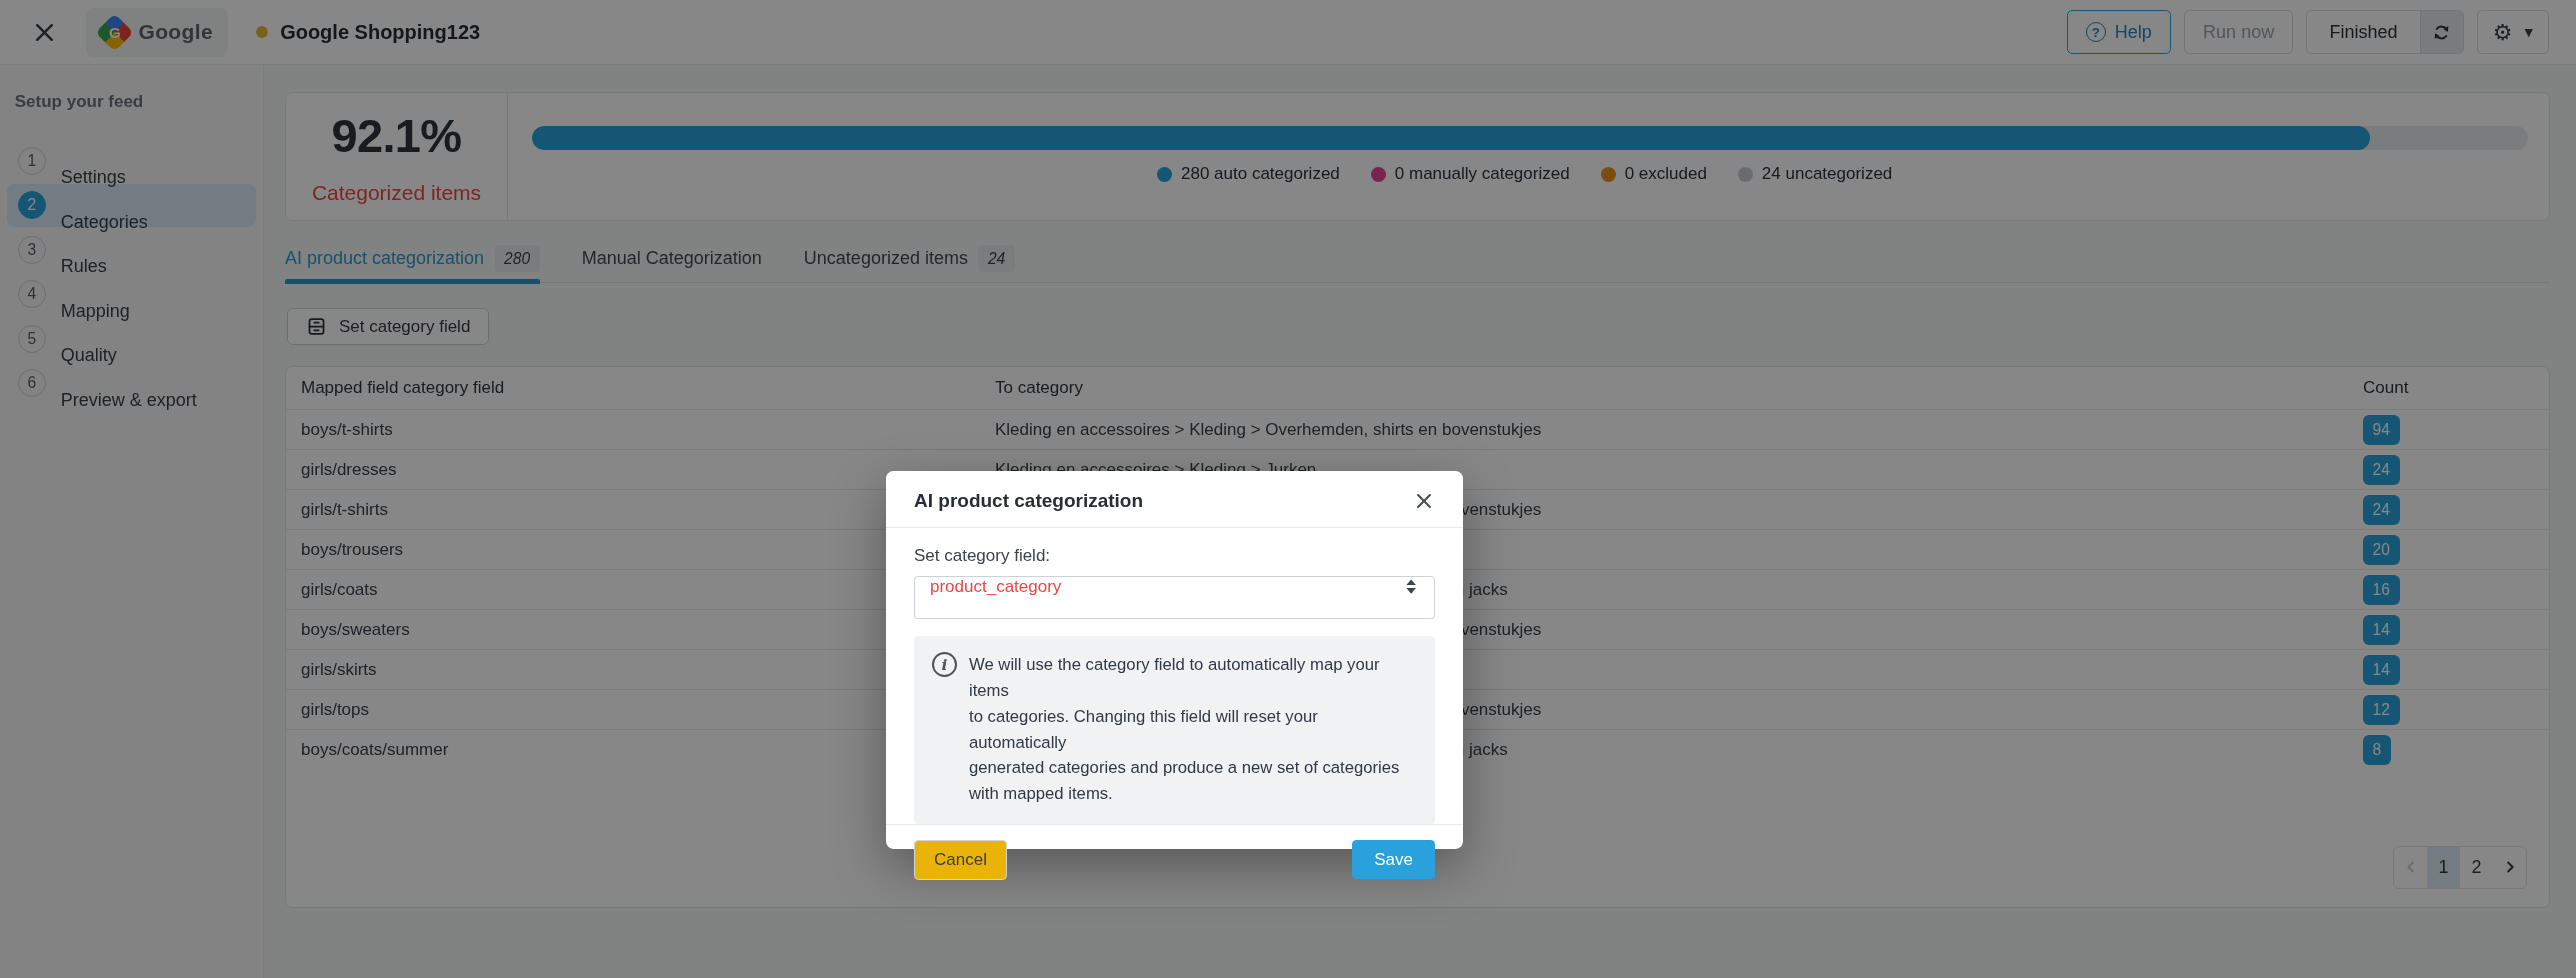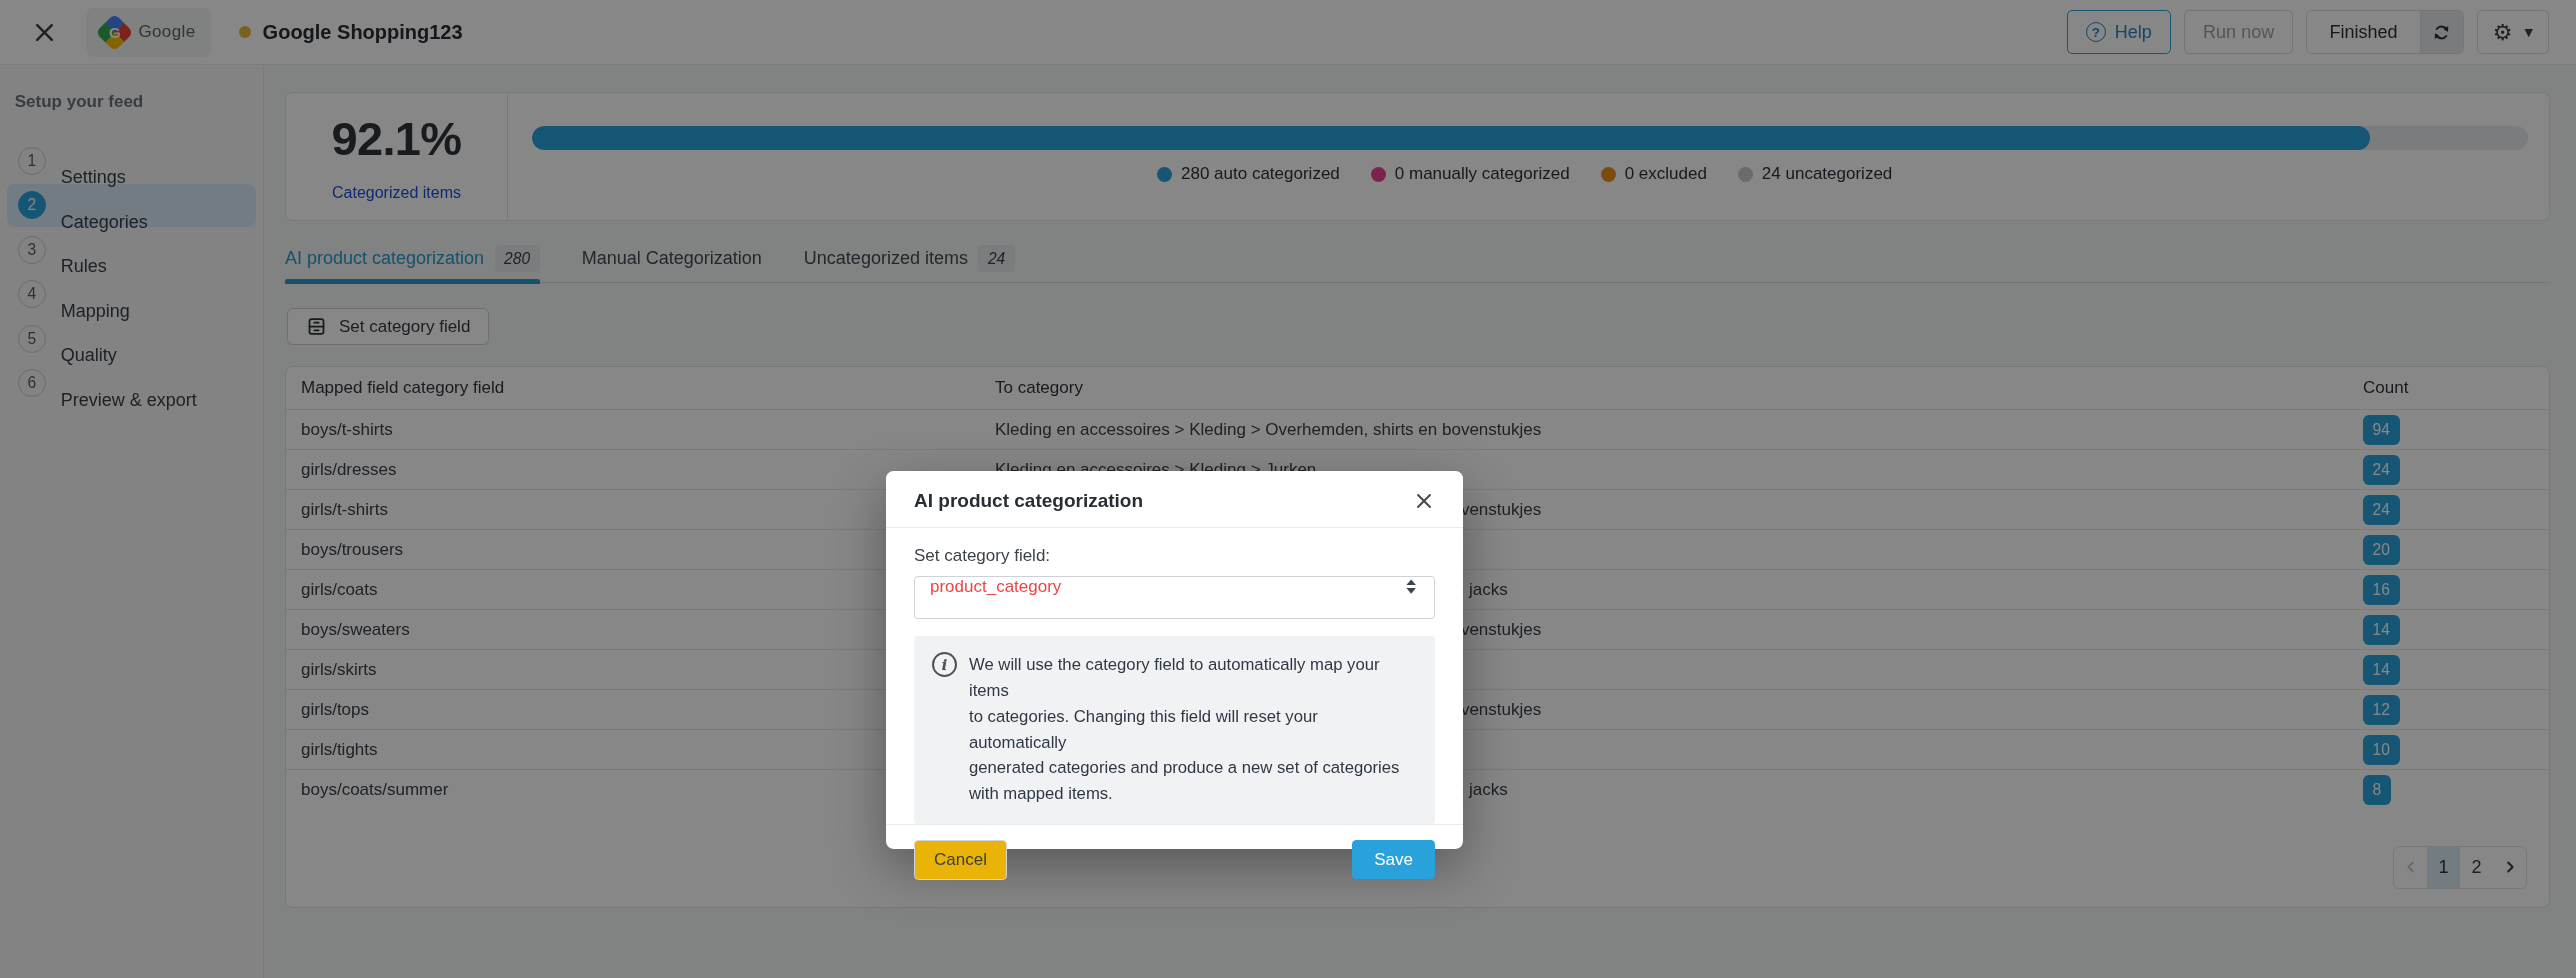--- a/index.html
+++ b/index.html
@@ -13,21 +13,21 @@
   
   .topbar { position:absolute; top:0; left:0; width:100%; height:65px; background:#fff;
     border-bottom:1.5px solid #e8eaed; display:flex; align-items:center; padding:0 27px; z-index:5; }
   .close-x { width:34px; height:34px; display:flex; align-items:center; justify-content:center; cursor:pointer; }
   .logo-chip { margin-left:25px; background:#f1f3f4; border-radius:7.4px; padding:6px 15px;
     display:flex; align-items:center; gap:10.4px; height:49px; }
   .tag-icon { width:27px; height:27px; border-radius:6px; transform:rotate(-45deg);
     background:conic-gradient(from 0deg, #4285f4 0 25%, #ea4335 0 50%, #fbbc05 0 75%, #34a853 0);
     display:flex; align-items:center; justify-content:center; }
   .tag-icon span { transform:rotate(45deg); color:#fff; font-weight:bold; font-size:15px; }
-  .logo-word { font-size:17px; color:#5f6368; font-weight:normal; letter-spacing:0.4px; }
+  .logo-word { font-size:21px; color:#5f6368; font-weight:bold; letter-spacing:0.4px; }
   .feed-dot { width:12px; height:12px; border-radius:50%; margin-left:28px; }
   .page-title { margin-left:12px; font-size:20px; font-weight:bold; color:#272d34; }
   .topbar-right { margin-left:auto; display:flex; align-items:center; gap:13.3px; }
   .btn { display:flex; align-items:center; gap:9px; height:44px; padding:0 18px;
     border-radius:5.2px; font-size:18px; background:#fff; cursor:pointer; white-space:nowrap; }
   .btn-help { border:1.5px solid var(--accent); color:#1f86c0; }
   .q-circle { width:20px; height:20px; border:1.5px solid #1f86c0; border-radius:50%;
     display:flex; align-items:center; justify-content:center; font-size:13.3px; font-weight:bold; }
   .btn-runnow { border:1.5px solid #d9dde1; color:#9aa2aa; }
   .status-group { display:flex; align-items:stretch; height:44px; border:1.5px solid #d9dde1;
@@ -51,21 +51,21 @@
   .side-label { font-size:18px; color:#39414a;margin-top:34px; }
   .side-item.active { background:#d7ebf6; }
   .side-item.active .side-num { background:var(--accent); border-color:var(--accent); color:#fff; }
 
   
   .stats-card { position:absolute; left:285px; top:92px; right:26px; height:129px;
     background:#fff; border:1.5px solid #e0e4e7; border-radius:7.4px; display:flex; }
   .stat-cell { width:222px; border-right:1.5px solid #e0e4e7; display:flex; flex-direction:column;
     align-items:center; justify-content:center; gap:18px; }
   .stat-number { font-size:47px; font-weight:bold; color:#2f353c; letter-spacing:-0.7px; }
-  .stat-label { font-size:16px; color:#1d4ed8; }
+  .stat-label { font-size:21px; color:#ef4444; }
   .progress-wrap { position:relative; flex:1; }
   .progress-track { position:absolute; left:24px; right:21px; top:33px; height:24px;
     border-radius:12px; background:#e7eaec; overflow:hidden; }
   .progress-fill { height:100%; border-radius:12px; background:var(--accent); }
   .legend { position:absolute; left:649px; top:71px; display:flex; align-items:center; gap:31px; }
   .legend-item { display:flex; align-items:center; gap:9px; font-size:17px; color:#2b333c; white-space:nowrap; }
   .legend-dot { width:15px; height:15px; border-radius:50%; flex:none; }
 
   
   .tabs { position:absolute; left:285px; top:240px; right:26px; height:43px;
@@ -297,25 +297,20 @@
       <div>girls/skirts</div>
       <div>Kleding en accessoires &gt; Kleding &gt; Rokken</div>
       <div><span class="count-badge">14</span></div>
     </div>
     <div class="t-row">
       <div>girls/tops</div>
       <div>Kleding en accessoires &gt; Kleding &gt; Overhemden, shirts en bovenstukjes</div>
       <div><span class="count-badge">12</span></div>
     </div>
     <div class="t-row">
-      <div>girls/tights</div>
-      <div>Kleding en accessoires &gt; Kleding &gt; Leggings</div>
-      <div><span class="count-badge">10</span></div>
-    </div>
-    <div class="t-row">
       <div>boys/coats/summer</div>
       <div>Kleding en accessoires &gt; Kleding &gt; Bovenkleding &gt; Jassen en jacks</div>
       <div><span class="count-badge">8</span></div>
     </div>
   </div>
 
   <div class="pagination">
     <div class="page-cell disabled">
       <svg width="18" height="18" viewBox="0 0 24 24" fill="none" stroke="#c7ccd1" stroke-width="2.6" stroke-linecap="round" stroke-linejoin="round">
         <polyline points="14.5,6 8.5,12 14.5,18"></polyline>

